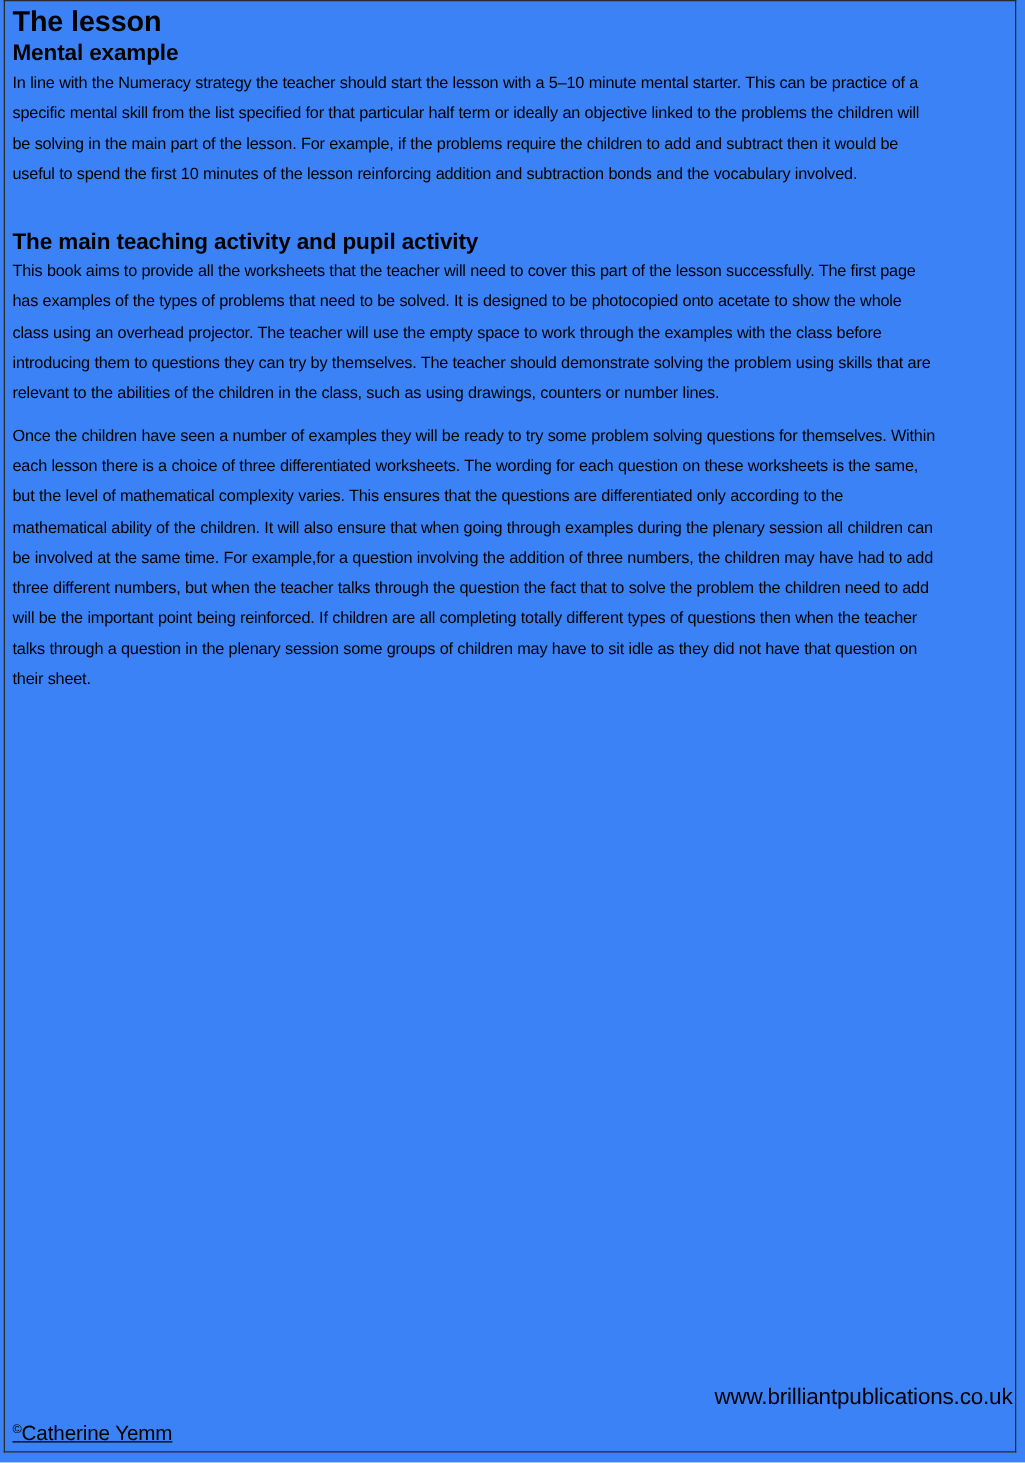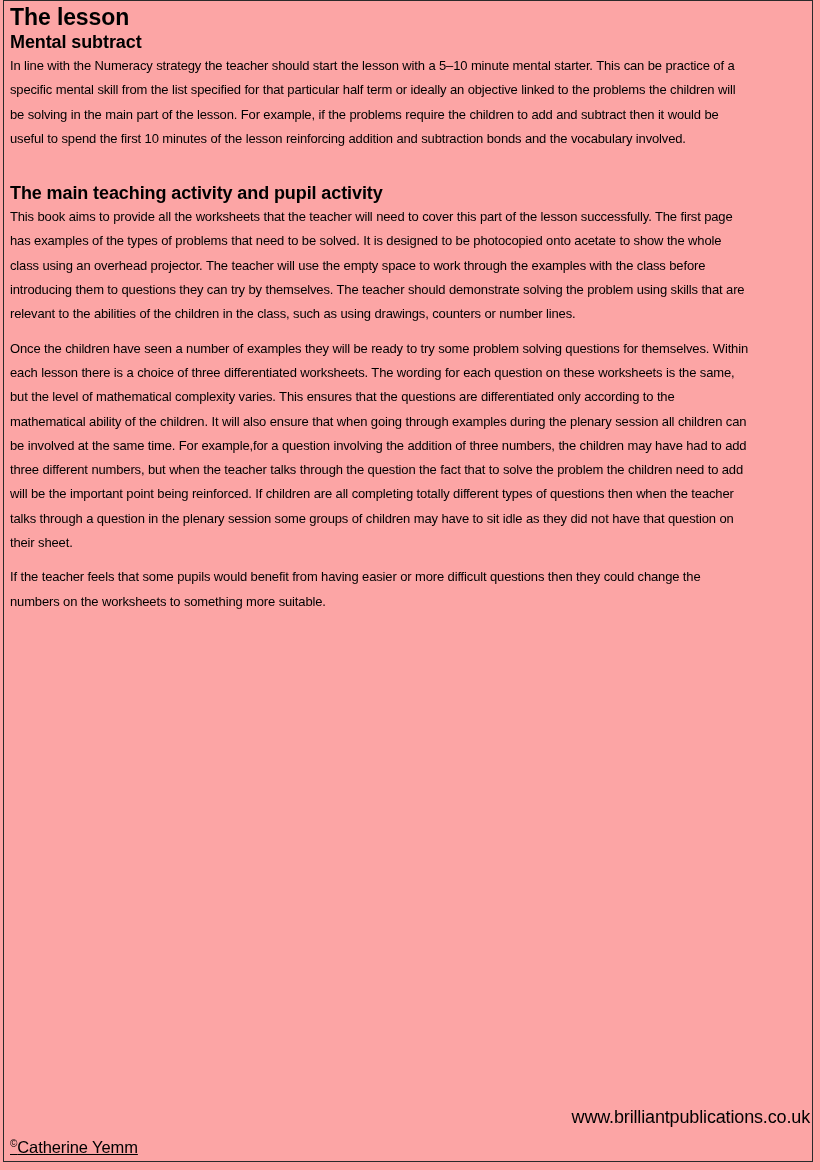--- a/index.html
+++ b/index.html
@@ -10,21 +10,21 @@
   }
   body {
     font-family: "Liberation Sans", sans-serif;
     color: #000000;
   }
   .page {
     position: relative;
     width: 820px;
     height: 1170px;
     box-sizing: border-box;
-    background: #fca5a5;
+    background: #3b82f6;
     overflow: hidden;
   }
   
   .frame-left {
     position: absolute;
     left: 3px;
     top: 0px;
     width: 1px;
     height: 1162px;
     background: #2a2a2a;
@@ -149,31 +149,30 @@
 
   <div class="frame-left"></div>
   <div class="frame-right"></div>
   <div class="frame-top"></div>
   <div class="frame-bottom"></div>
 
   <div class="content">
 
     <h1 class="title">The lesson</h1>
 
-    <h2 class="subhead">Mental subtract</h2>
+    <h2 class="subhead">Mental example</h2>
 
     <p class="body">In line with the Numeracy strategy the teacher should start the lesson with a 5–10 minute mental starter. This can be practice of a specific mental skill from the list specified for that particular half term or ideally an objective linked to the problems the children will be solving in the main part of the lesson. For example, if the problems require the children to add and subtract then it would be useful to spend the first 10 minutes of the lesson reinforcing addition and subtraction bonds and the vocabulary involved.</p>
 
     <h2 class="subhead spaced">The main teaching activity and pupil activity</h2>
 
     <p class="body">This book aims to provide all the worksheets that the teacher will need to cover this part of the lesson successfully. The first page has examples of the types of problems that need to be solved. It is designed to be photocopied onto acetate to show the whole class using an overhead projector. The teacher will use the empty space to work through the examples with the class before introducing them to questions they can try by themselves. The teacher should demonstrate solving the problem using skills that are relevant to the abilities of the children in the class, such as using drawings, counters or number lines.</p>
 
     <p class="body">Once the children have seen a number of examples they will be ready to try some problem solving questions for themselves. Within each lesson there is a choice of three differentiated worksheets. The wording for each question on these worksheets is the same, but the level of mathematical complexity varies. This ensures that the questions are differentiated only according to the mathematical ability of the children. It will also ensure that when going through examples during the plenary session all children can be involved at the same time. For example,for a question involving the addition of three numbers, the children may have had to add three different numbers, but when the teacher talks through the question the fact that to solve the problem the children need to add will be the important point being reinforced. If children are all completing totally different types of questions then when the teacher talks through a question in the plenary session some groups of children may have to sit idle as they did not have that question on their sheet.</p>
 
-    <p class="body">If the teacher feels that some pupils would benefit from having easier or more difficult questions then they could change the numbers on the worksheets to something more suitable.</p>
 
   </div>
 
   <div class="footer">
 
     <div class="footer-left">
       <sup>©</sup><span>Catherine Yemm</span>
     </div>
 
     <div class="footer-right">

